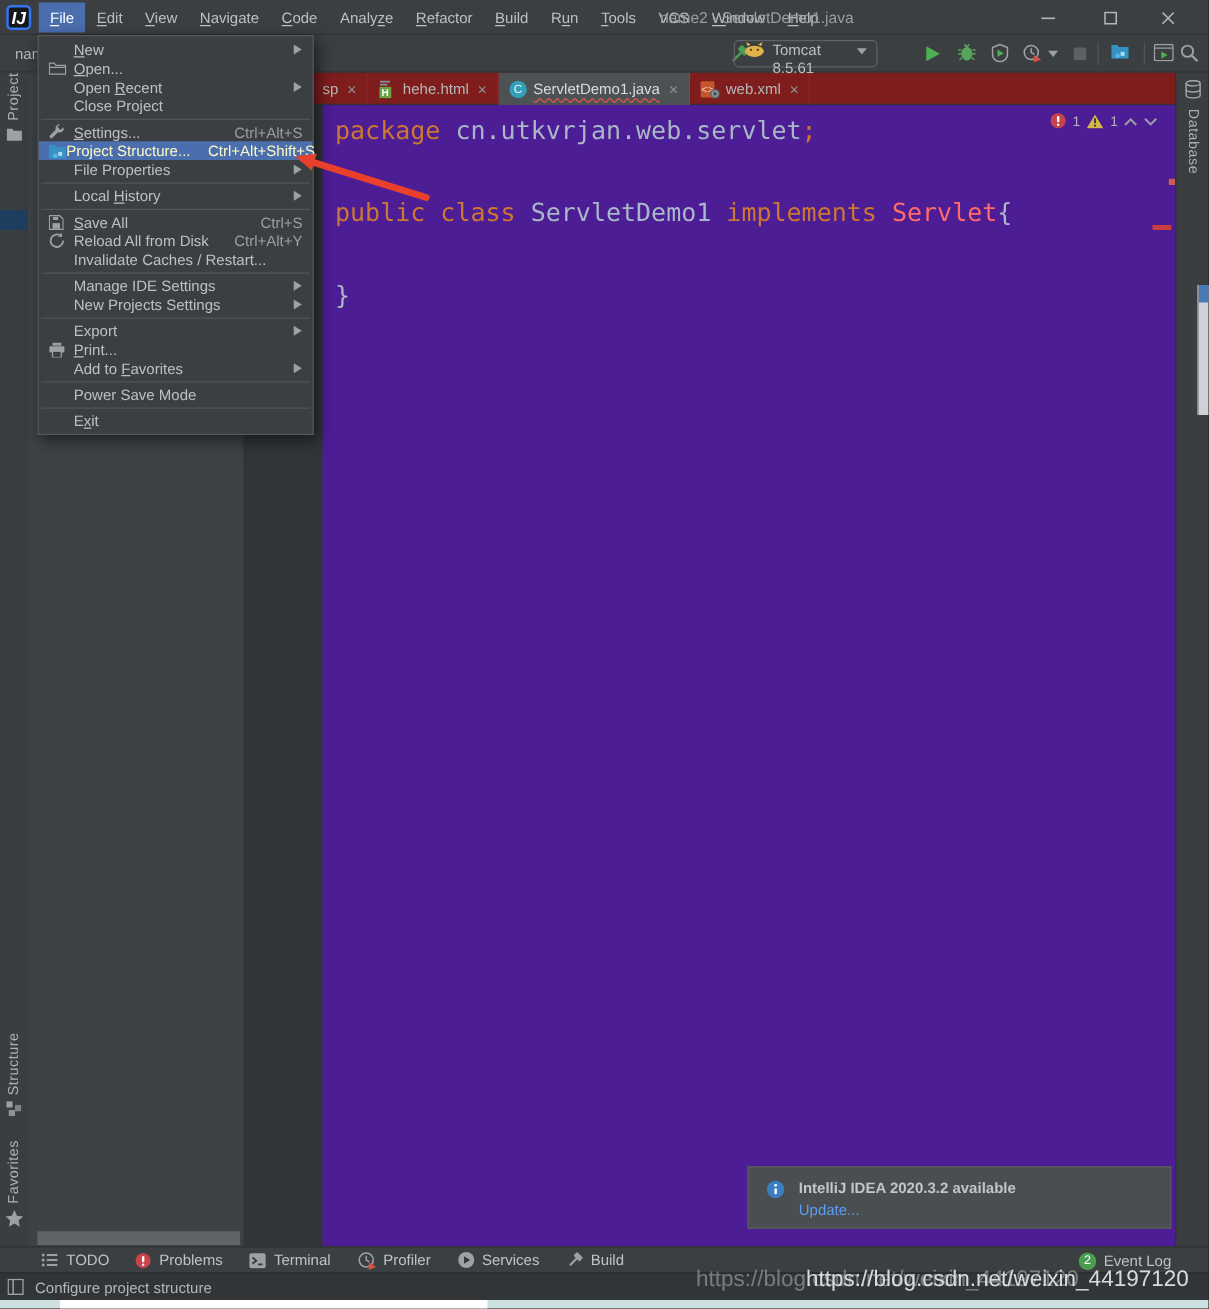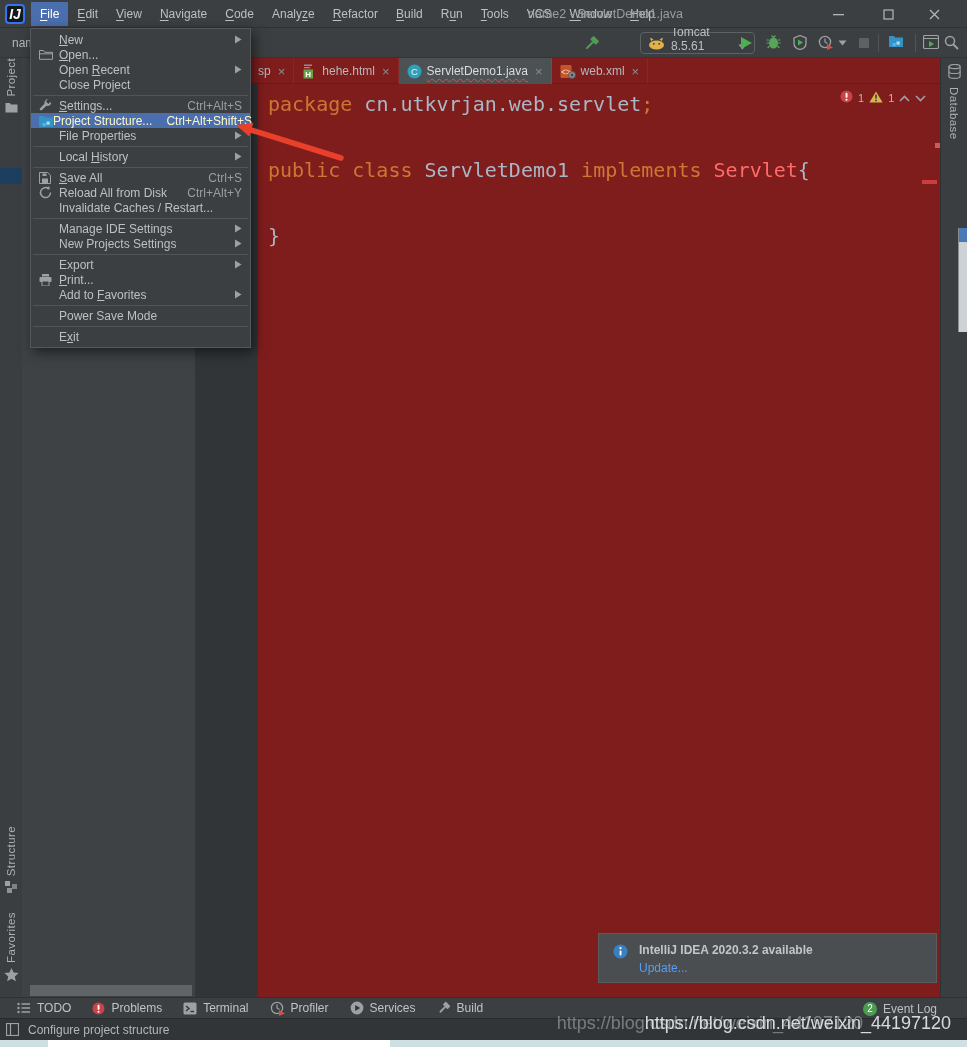--- a/index.html
+++ b/index.html
@@ -18,22 +18,22 @@
   .mb-item { padding:0 9px; height:24px; line-height:24px; color:#bdc0c3; cursor:default; }
   .mb-item.sel { background:#4b6eaf; color:#fff; }
   .mb-item u { text-underline-offset:2px; }
   .win-title { position:absolute; left:528px; top:7px; color:#9a9da0; font-size:12.5px; }
   .winbtn { position:absolute; top:0; width:32px; height:28px; display:flex; align-items:center; justify-content:center; }
 
   
   .toolbar { left:0; top:28px; width:967px; height:30px; background:#3c3f41; border-bottom:1px solid #323537; }
   .panel-header-frag { position:absolute; left:12px; top:8px; color:#b5b8ba; }
   .ticon { position:absolute; top:7px; display:inline-flex; align-items:center; justify-content:center; cursor:pointer; }
-  .tomcat-box { position:absolute; left:640px; top:4px; width:115px; height:22px; border:1px solid #5e6264;
-                border-radius:4px; display:flex; align-items:flex-end; padding:0 7px; gap:6px; cursor:pointer; }
+  .tomcat-box { position:absolute; left:587px; top:4px; width:115px; height:22px; border:1px solid #5e6264;
+                border-radius:4px; display:flex; align-items:flex-start; padding:0 7px; gap:6px; cursor:pointer; }
   .tb-sep { position:absolute; top:6px; width:1px; height:18px; background:#515456; }
 
   
   .left-stripe { left:0; top:28px; width:22px; height:969px; background:#3a3e40; }
   .project-panel { left:22px; top:28px; width:173px; height:969px; background:#3e4245; }
   .panel-hscroll { position:absolute; left:8px; top:957px; width:162px; height:11px; background:#616466; }
   .right-stripe { left:940px; top:58px; width:27px; height:939px; background:#3a3e40; border-left:1px solid #2f3234; }
   .vblock { position:absolute; left:0; width:100%; display:flex; flex-direction:column; align-items:center; gap:5px; cursor:pointer; }
   .vlabel { writing-mode:vertical-rl; transform:rotate(180deg); font-size:11.5px; color:#aeb1b3; letter-spacing:.4px; }
   .vlabel-r { writing-mode:vertical-rl; font-size:11.5px; color:#aeb1b3; letter-spacing:.4px; }
@@ -43,21 +43,21 @@
   .tabbar { left:195px; top:58px; width:745px; height:26px; background:#7f1d1d; border-bottom:1px solid #323232; }
   .tabs-row { position:absolute; left:55px; top:0; height:26px; display:flex; }
   .tab { height:26px; display:flex; align-items:center; gap:5px; padding:0 8px;
          border-right:1px solid rgba(255,255,255,.05); color:#b5b8ba; cursor:pointer; }
   .tab.active { background:#4c5153; color:#dadcde; }
   .tab.active .tab-label { text-decoration:underline; text-decoration-style:wavy;
          text-decoration-color:#d9534f; text-decoration-thickness:1px; text-underline-offset:3px; }
   .tab-close { color:#8c8f92; font-size:13px; margin-left:2px; }
 
   
-  .editor { left:195px; top:84px; width:745px; height:913px; background:#7f1d1d; cursor:text; }
+  .editor { left:195px; top:84px; width:745px; height:913px; background:#4c1d95; cursor:text; }
   .gutter { position:absolute; left:0; top:0; width:63px; height:100%; background:#313538; }
   #code { position:absolute; left:73px; top:4px; font-family:"DejaVu Sans Mono", monospace;
           font-size:20px; line-height:33px; white-space:pre; }
   .tok-kw { color:#cc7832; } .tok-pl { color:#a9b7c6; } .tok-err { color:#ff6b68;margin-top:32px; }
   .inspections { position:absolute; left:645px; top:6px; display:flex; align-items:center; gap:5px; color:#b5b8ba; font-size:11px; cursor:pointer; }
   .caret-dash { position:absolute; left:727px; top:96px; width:15px; height:4px; background:#cc3d3d; }
   .stripe-err-mark { position:absolute; left:740px; top:59px; width:6px; height:5px; background:#cf5b56; }
 
   
   .menu-popup { left:30px; top:28px; width:221px; background:#3c3f41; border:1px solid #545658;
@@ -77,21 +77,21 @@
 
   
   .notif { left:598px; top:933px; width:339px; height:50px; background:#4b4e50; border:1px solid #5a5d5f;
            z-index:40; }
   .notif-title { position:absolute; left:40px; top:9px; font-weight:bold; color:#c3c5c7; }
   .notif-link { position:absolute; left:40px; top:27px; color:#589df6; cursor:pointer; }
   .notif-icon { position:absolute; left:14px; top:10px; }
 
   
   .bottom-toolbar { left:0; top:997px; width:967px; height:21px; background:#3c3f41;
-                    display:flex; align-items:center; padding-left:17px; gap:21px; border-top:1px solid #2e3133; }
+                    display:flex; align-items:center; padding-left:33px; gap:21px; border-top:1px solid #2e3133; }
   .bb-item { display:flex; align-items:center; gap:6px; color:#c0c2c4; cursor:pointer; }
   .eventlog { position:absolute; right:30px; top:0; height:21px; display:flex; align-items:center; gap:6px; cursor:pointer; }
   .badge { width:14px; height:14px; border-radius:50%; background:#4b9b51; color:#fff; font-size:10px;
            display:flex; align-items:center; justify-content:center; }
   .statusbar { left:0; top:1018px; width:967px; height:22px; background:#313537; border-top:1px solid #282b2d; }
   .status-msg { position:absolute; left:28px; top:4px; color:#b4b6b8; }
   .status-icon { position:absolute; left:6px; top:4px; }
 
   .watermark { position:absolute; top:1013px; right:16px; font-size:18px; color:#dfe3e5; opacity:.95; z-index:70; pointer-events:none; }
   .watermark.ghost { right:104px; opacity:.4; }

